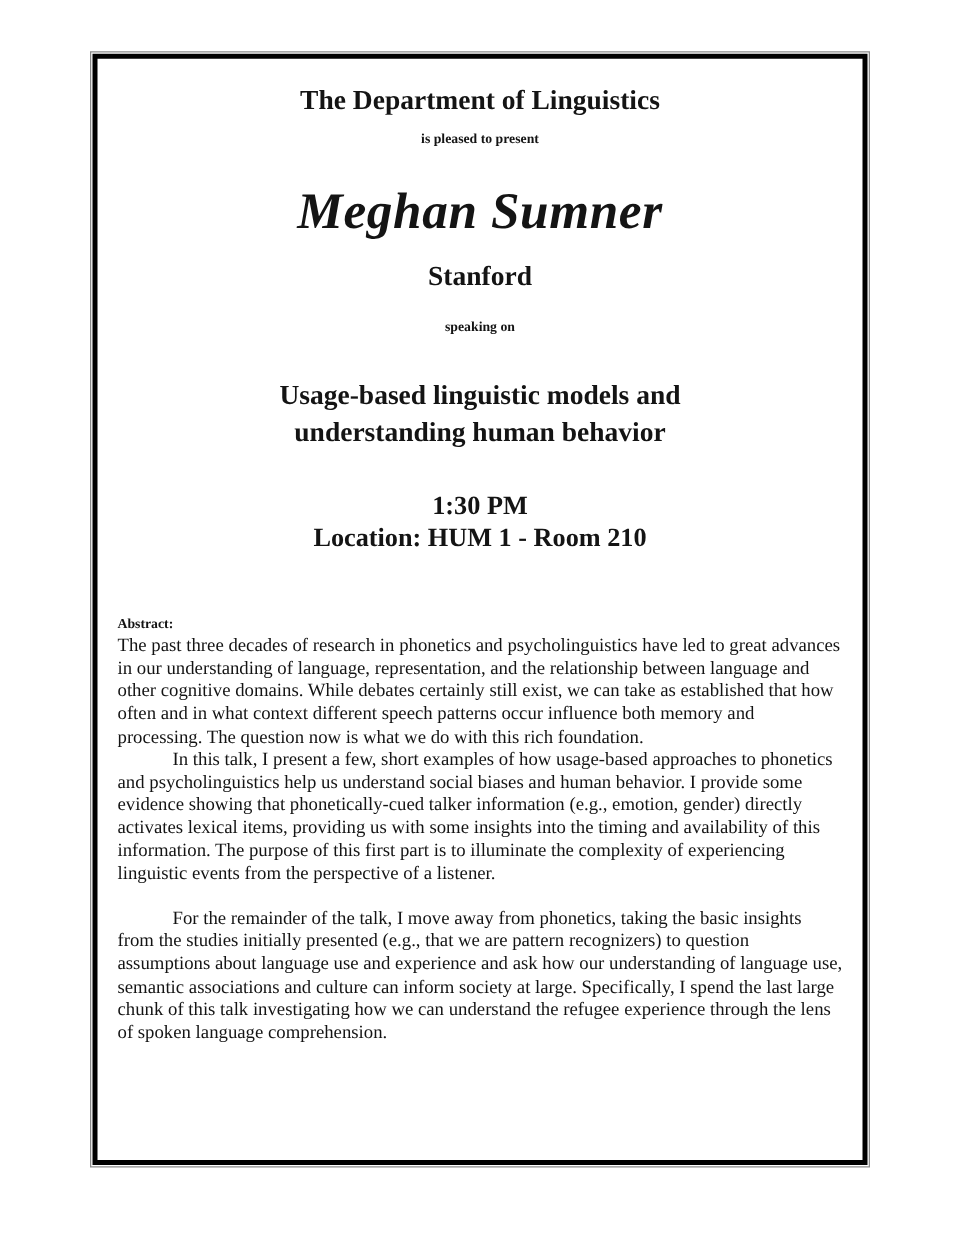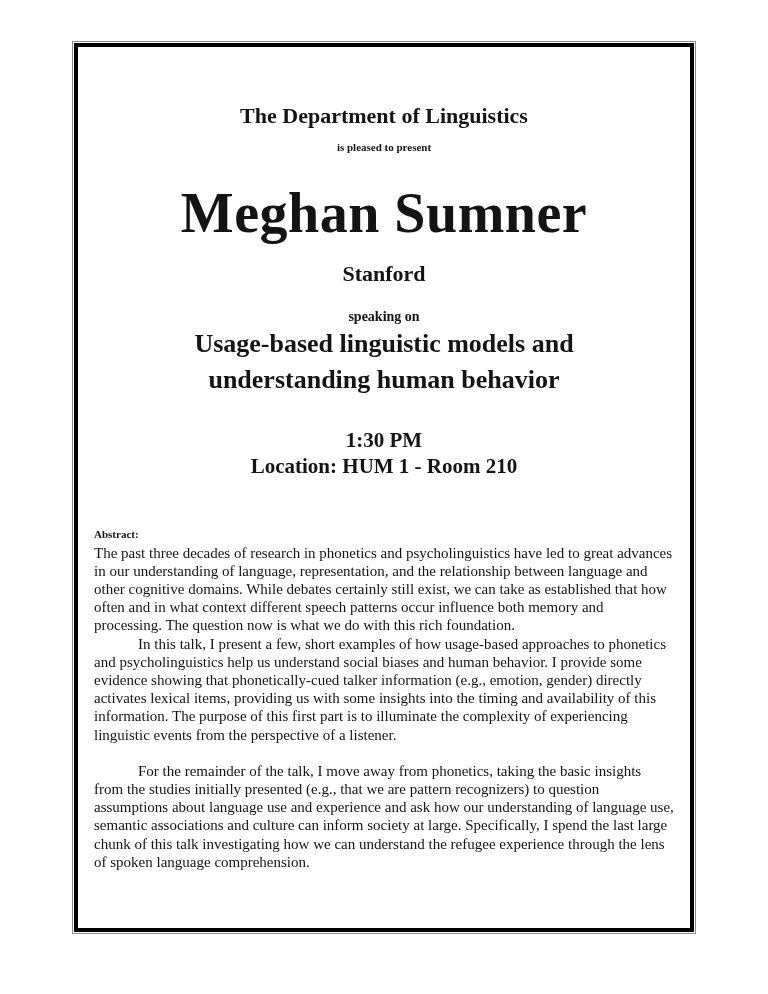--- a/index.html
+++ b/index.html
@@ -16,58 +16,60 @@
     left: 72px; top: 41px; right: 72px; bottom: 60px;
     border: 1px solid #8a8a8a;
     padding: 1px;
     background: #ffffff;
   }
   .frame-inner {
     width: 100%; height: 100%;
     border: 4px solid #000000;
   }
   .content {
-    padding: 56px 16px 0 16px;
+    padding: 20px 16px 0 16px;
     height: 100%;
   }
   .centered { text-align: center; }
   .dept {
     font-size: 22px;
     font-weight: bold;
     line-height: 1.2;
   }
   .presents {
     font-size: 11px;
     font-weight: bold;
     margin-top: 12px;
     line-height: 1.2;
   }
   .speaker {
-    font-size: 56px;
+    font-size: 41px;
     font-weight: bold;
+    font-style: italic;
     margin-top: 26px;
     line-height: 1.15;
     letter-spacing: 0.5px;
   }
   .affiliation {
     font-size: 22px;
     font-weight: bold;
     margin-top: 16px;
     line-height: 1.2;
     text-align: center;
   }
   .speaking-on {
-    font-size: 14px;
+    font-size: 11px;
     font-weight: bold;
     margin-top: 22px;
     line-height: 1.2;
   }
   .talk-title {
-    font-size: 26px;
+    font-size: 22px;
     font-weight: bold;
+    margin-top: 32px;
     line-height: 1.36;
     white-space: pre-line;
   }
   .when {
     margin-top: 30px;
     font-size: 21px;
     font-weight: bold;
     line-height: 1.25;
   }
   .abstract {

